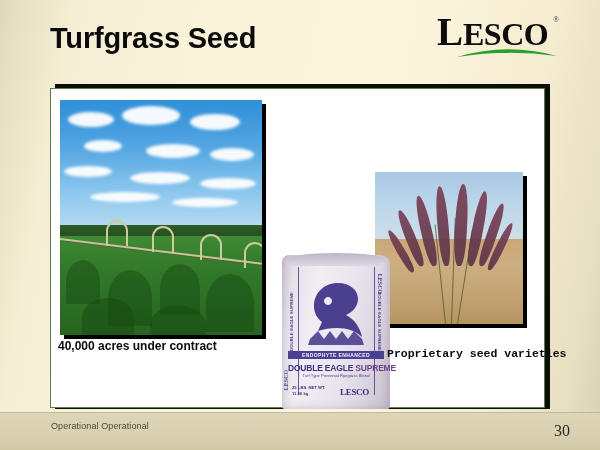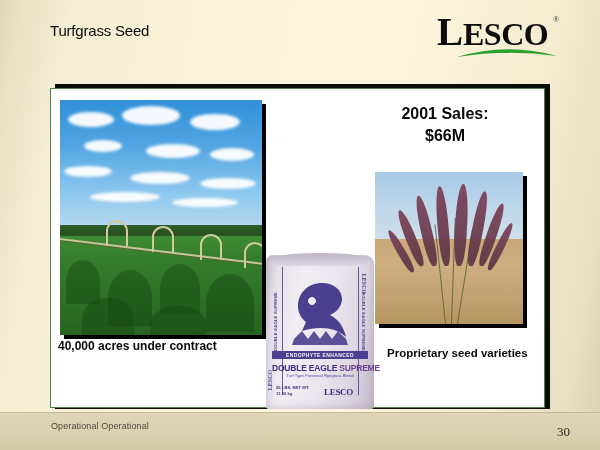--- a/index.html
+++ b/index.html
@@ -18,22 +18,22 @@
         #ded7bb 0%, #e8e0c4 3%, #f6eed4 11%,
         #fbf3da 35%, #fcf5dd 60%, #f5ecd1 82%,
         #e7dfc2 94%, #d8d0b2 100%);
     overflow: hidden;
   }
 
   
   #slide-title {
     position: absolute;
     left: 50px; top: 22px;
-    font-size: 15px;
-    font-weight: normal;
+    font-size: 29px;
+    font-weight: bold;
     color: #0a0a0a;
     letter-spacing: -0.2px;
     white-space: nowrap;
   }
 
   
   #logo {
     position: absolute;
     left: 437px; top: 12px;
     width: 125px; height: 48px;
@@ -145,21 +145,21 @@
     position: absolute;
     width: 1px;
     background: #4e5c33;
     transform-origin: bottom center;
     opacity: 0.8;
   }
 
   
   #bag {
     position: absolute;
-    left: 262px; top: 253px;
+    left: 278px; top: 253px;
     width: 118px; height: 140px;
   }
   #bag-body {
     position: absolute;
     left: 4px; top: 2px; width: 108px; height: 154px;
     background: linear-gradient(100deg,
         #cfc8d2 0%, #e7e2ea 12%, #f1edf3 30%,
         #ebe6ee 55%, #ddd6e2 78%, #c5bcc9 100%);
     border-radius: 7px 9px 3px 3px;
     box-shadow: inset 0 0 10px rgba(120,110,130,0.35);
@@ -257,21 +257,21 @@
 
   
   .caption {
     position: absolute;
     font-size: 12px;
     font-weight: bold;
     color: #0a0a0a;
     white-space: nowrap;
   }
   #caption-field { left: 58px;  top: 339px; }
-  #caption-plant { left: 387px; top: 347px; font-size: 11.5px; }
+  #caption-plant { left: 387px; top: 347px; font-size: 11.5px; font-family: Liberation Mono, monospace; }
 
   
   #footer-band {
     position: absolute;
     left: 0; bottom: 0;
     width: 600px; height: 37px;
     background: linear-gradient(#ddd5b7 0%, #d9d1b2 55%, #d2c9a7 100%);
   }
   #footer-rule {
     position: absolute;
@@ -283,21 +283,21 @@
     position: absolute;
     left: 51px; bottom: 19px;
     font-size: 9px;
     color: #4e4b3c;
     letter-spacing: 0.1px;
   }
   #footer-page {
     position: absolute;
     right: 30px; bottom: 10px;
     font-family: "Liberation Serif", serif;
-    font-size: 13px;
+    font-size: 16px;
     color: #2b2a22;
     margin-top: 35px;
   }
 </style>
 </head>
 <body>
 
 <div id="slide">
 
   <div id="slide-title">Turfgrass Seed</div>
@@ -355,24 +355,20 @@
     <div class="seedhead" style="left:42px; top:34px; width:10px; height:60px; transform: rotate(-22deg);"></div>
     <div class="seedhead" style="left:54px; top:22px; width:11px; height:72px; transform: rotate(-13deg);"></div>
     <div class="seedhead" style="left:66px; top:14px; width:11px; height:80px; transform: rotate(-5deg);"></div>
     <div class="seedhead" style="left:78px; top:12px; width:12px; height:82px; transform: rotate(3deg);"></div>
     <div class="seedhead" style="left:90px; top:18px; width:11px; height:76px; transform: rotate(11deg);"></div>
     <div class="seedhead" style="left:101px;top:28px; width:10px; height:66px; transform: rotate(19deg);"></div>
     <div class="seedhead" style="left:34px; top:52px; width:8px;  height:48px; transform: rotate(-30deg);"></div>
     <div class="seedhead" style="left:110px;top:46px; width:8px;  height:52px; transform: rotate(26deg);"></div>
   </div>
 
-  <div id="sales">
-    <div>2001 Sales:</div>
-    <div>$66M</div>
-  </div>
 
   <div id="bag">
     <div id="bag-body"></div>
     <div id="bag-top"></div>
     <div class="bag-rule" style="left:20px; top:14px; width:1px; height:128px;"></div>
     <div class="bag-rule" style="left:96px; top:14px; width:1px; height:128px;"></div>
     <svg id="bag-eagle" viewBox="0 0 66 66">
       <path d="M34 4 C20 4 10 14 10 27 C10 34 13 39 18 43 L14 52 C20 50 26 49 33 49
                C43 49 52 52 58 58 C56 48 50 40 42 36 C49 33 54 27 54 20
                C54 11 46 4 34 4 Z

